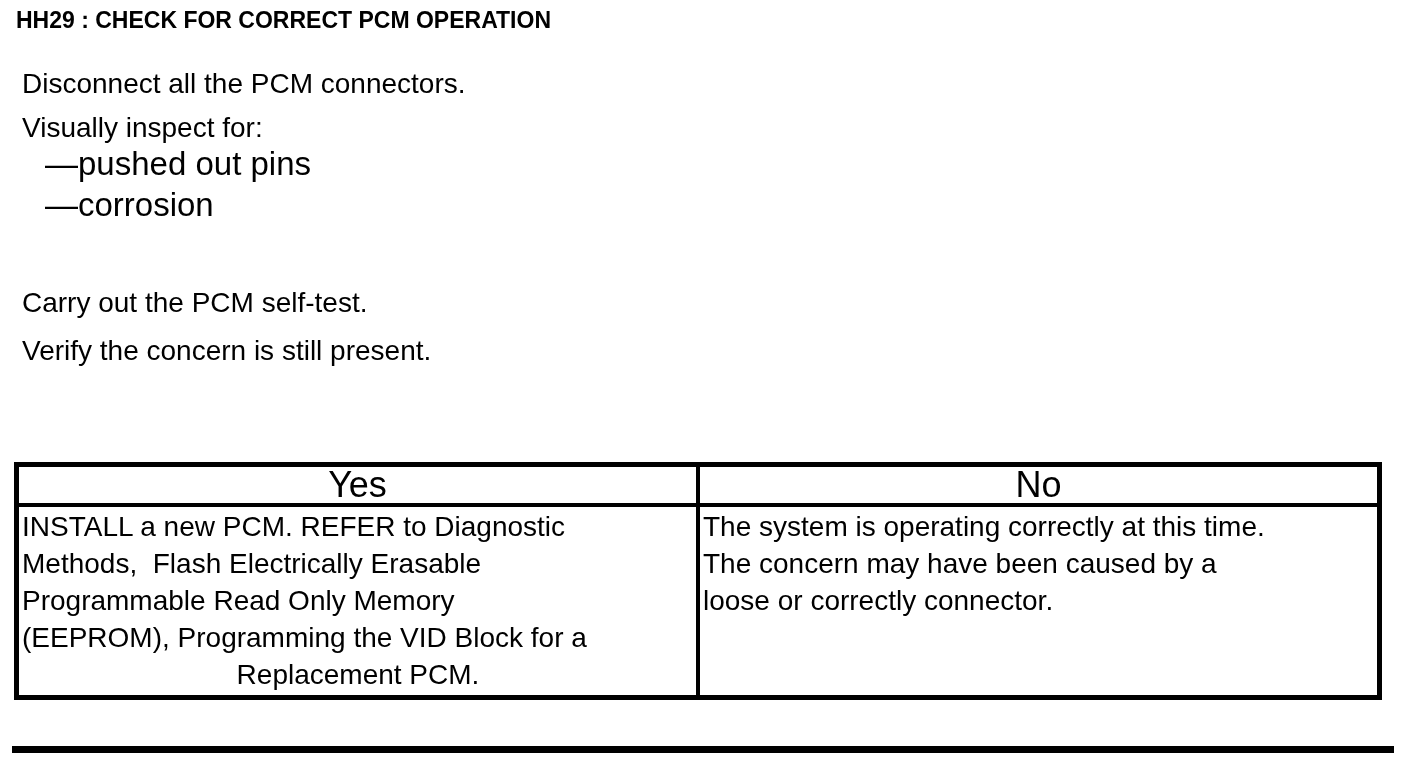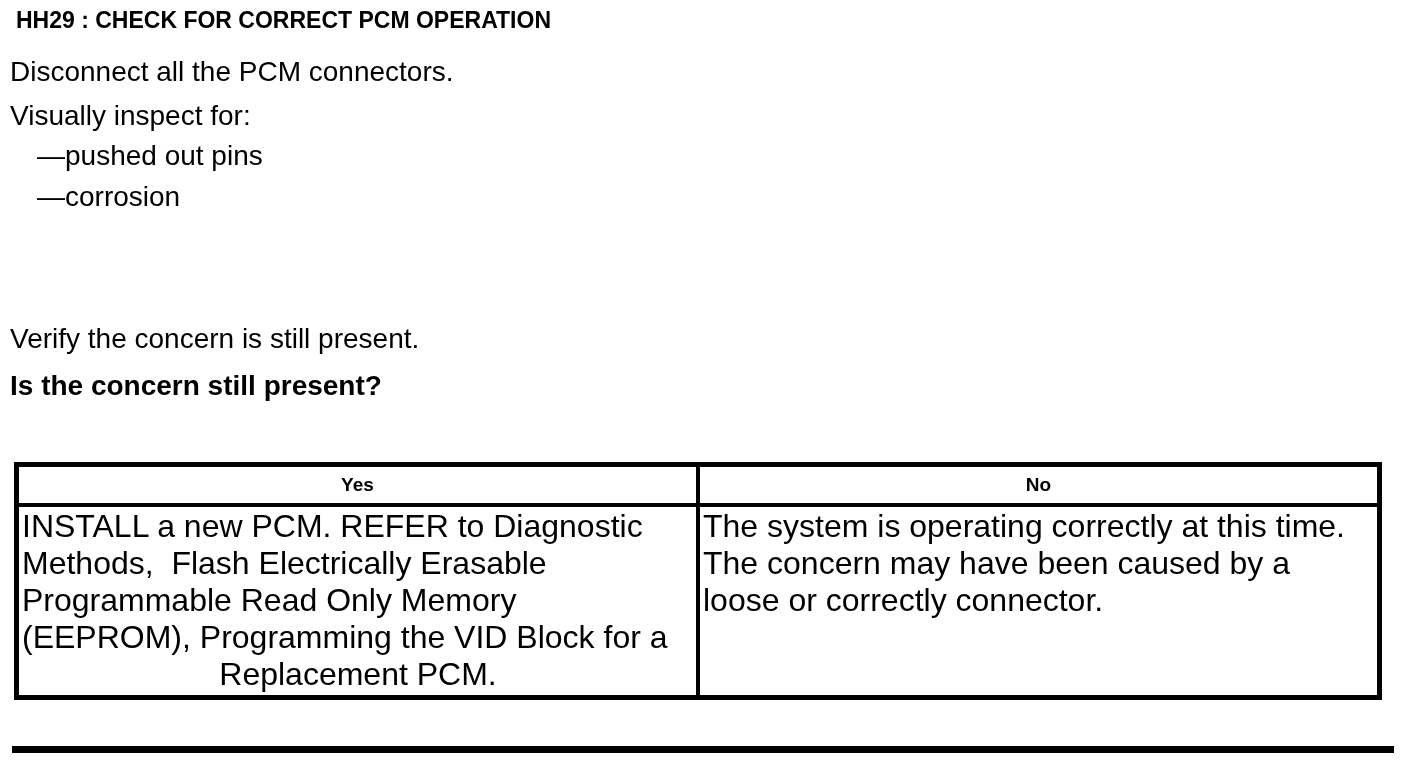--- a/index.html
+++ b/index.html
@@ -28,30 +28,30 @@
     top: 7px;
     margin: 0;
     font-size: 23px;
     line-height: 27px;
     font-weight: bold;
     white-space: pre;
   }
   .step {
     position: absolute;
     left: 10px;
-    margin: 0;
+    margin: 12px;
     font-size: 28px;
     line-height: 34px;
     white-space: pre;
   }
   .item {
     position: absolute;
     left: 37px;
-    margin: 0;
-    font-size: 28px;
+    margin: 8px;
+    font-size: 33px;
     line-height: 34px;
     white-space: pre;
   }
   .s1 { top: 55px; }
   .s2 { top: 99px; }
   .i1 { top: 139px; }
   .i2 { top: 180px; }
   .s3 { top: 222px; }
   .s4 { top: 274px; }
   .s5 { top: 322px; }
@@ -71,30 +71,30 @@
   table.results, table.results th, table.results td {
     border: 4px solid #000000;
   }
   table.results {
     border-width: 5px;
   }
   table.results th {
     width: 50%;
     height: 36px;
     padding: 0;
-    font-size: 19px;
+    font-size: 36px;
     line-height: 34px;
-    font-weight: bold;
+    font-weight: normal;
     text-align: center;
     vertical-align: middle;
   }
   table.results td {
     width: 50%;
     padding: 1px 2px 2px 3px;
-    font-size: 32px;
+    font-size: 28px;
     vertical-align: top;
   }
   td .cell-line {
     line-height: 37px;
     white-space: pre-wrap;
   }
   td .centered {
     text-align: center;
   }
   td.no-cell {
@@ -121,24 +121,24 @@
 
   <p class="step s1">Disconnect all the PCM connectors.</p>
 
   <p class="step s2">Visually inspect for:</p>
 
   <p class="item i1">—pushed out pins</p>
 
   <p class="item i2">—corrosion</p>
 
 
+  <p class="step s4">Carry out the PCM self-test.</p>
 
   <p class="step s5">Verify the concern is still present.</p>
 
-  <p class="step question">Is the concern still present?</p>
 
   <table class="results">
     <thead>
       <tr>
         <th>Yes</th>
         <th>No</th>
       </tr>
     </thead>
     <tbody>
       <tr>

